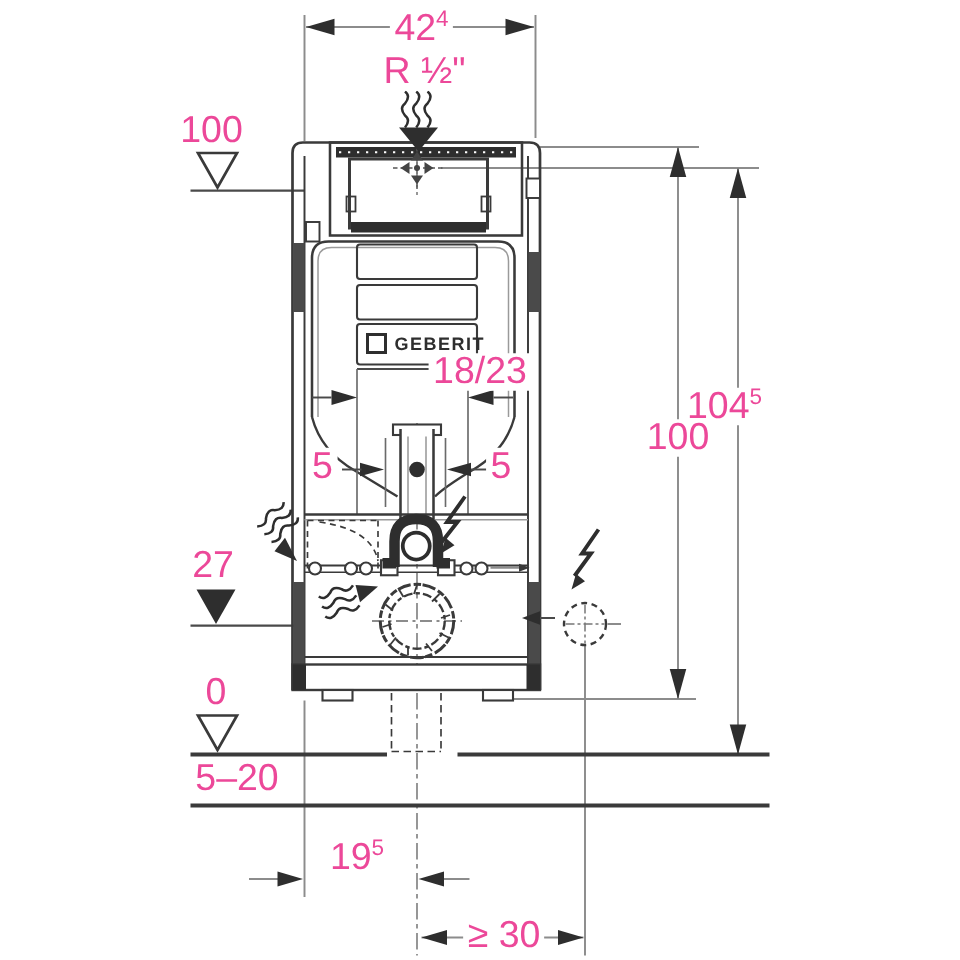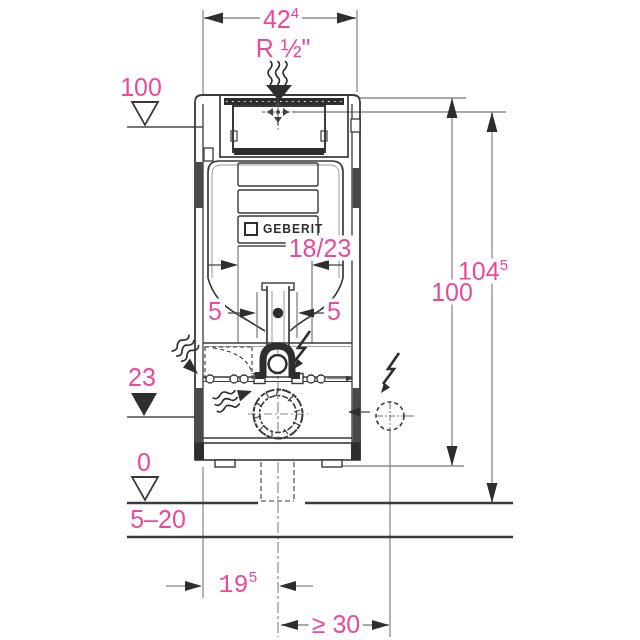--- a/index.html
+++ b/index.html
@@ -253,24 +253,24 @@
 </svg>
 
 <div class="lbl" style="left:281px;top:19px;"><span>42</span><sup>4</sup></div>
 <div class="lbl" style="left:283px;top:48px;">R ½"</div>
 <div class="lbl" style="left:141px;top:87px;">100</div>
 <div class="lbl" style="left:483px;top:255px;margin-top:16px;"><span>104</span><sup>5</sup></div>
 <div class="lbl" style="left:452px;top:292px;">100</div>
 <div class="lbl" style="left:276px;top:248px;margin-left:44px;">18/23</div>
 <div class="lbl" style="left:215px;top:311px;">5</div>
 <div class="lbl" style="left:334px;top:311px;">5</div>
-<div class="lbl" style="left:142px;top:377px;">23</div>
+<div class="lbl" style="left:142px;top:377px;">27</div>
 <div class="lbl" style="left:144px;top:462px;">0</div>
 <div class="lbl" style="left:158px;top:519px;">5–20</div>
-<div class="lbl" style="left:238px;top:585px;font-family:Liberation Mono, monospace;"><span>19</span><sup>5</sup></div>
+<div class="lbl" style="left:238px;top:572px;"><span>19</span><sup>5</sup></div>
 <div class="lbl" style="left:336px;top:624px;">≥ 30</div>
 
 <div class="logo">
   <span class="sq"></span>
   <span class="txt">GEBERIT</span>
 </div>
 
 </div>
 
 </body></html>

